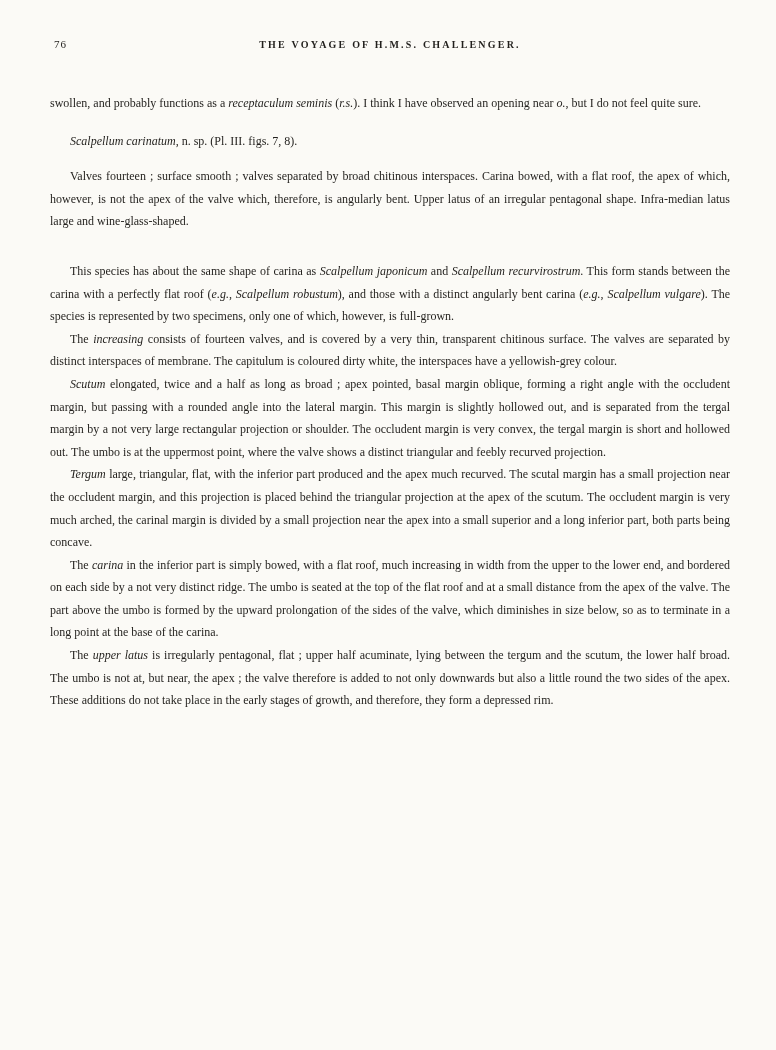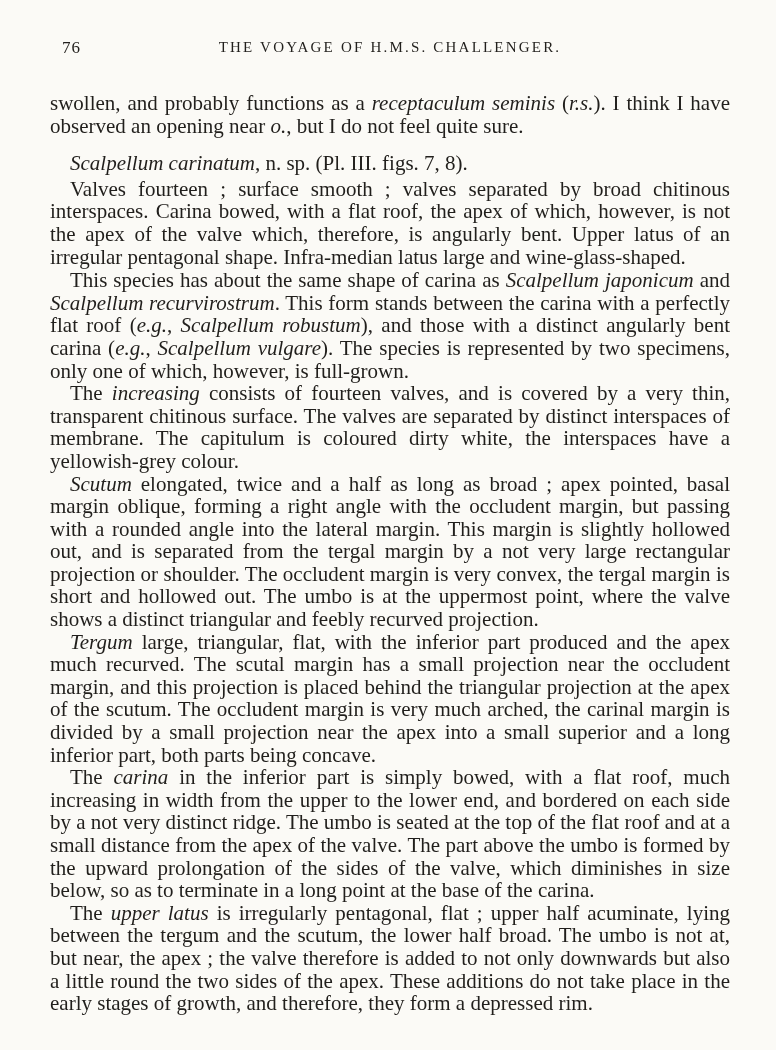--- a/index.html
+++ b/index.html
@@ -19,50 +19,50 @@
     padding: 38px 46px 0 50px;
     overflow: hidden;
   }
   .page-header {
     position: relative;
     height: 26px;
     margin-bottom: 28px;
   }
   .page-number {
     position: absolute;
-    left: 12px;
+    left: 4px;
     top: 0;
-    font-size: 17px;
+    font-size: 11px;
     font-weight: normal;
     letter-spacing: 1px;
   }
   .running-title {
     text-align: center;
-    font-size: 15px;
+    font-size: 10px;
     letter-spacing: 2.2px;
-    font-weight: 400;
+    font-weight: 700;
     padding-top: 1px;
   }
   .page-body {
-    font-size: 21px;
+    font-size: 12px;
     line-height: 22.6px;
     text-align: justify;
   }
   .para {
     margin: 0;
   }
   .para.indent {
     text-indent: 20px;
   }
   .para.space-before {
-    margin-top: 1px;
+    margin-top: 27px;
   }
   .para.species-heading {
     margin-top: 15px;
-    margin-bottom: 3px;
+    margin-bottom: 13px;
   }
   i { font-style: italic; }
 </style>
 </head>
 <body>
 
 <div class="page">
   <div class="page-header">
     <span class="page-number">76</span>
     <div class="running-title">THE VOYAGE OF H.M.S. CHALLENGER.</div>

